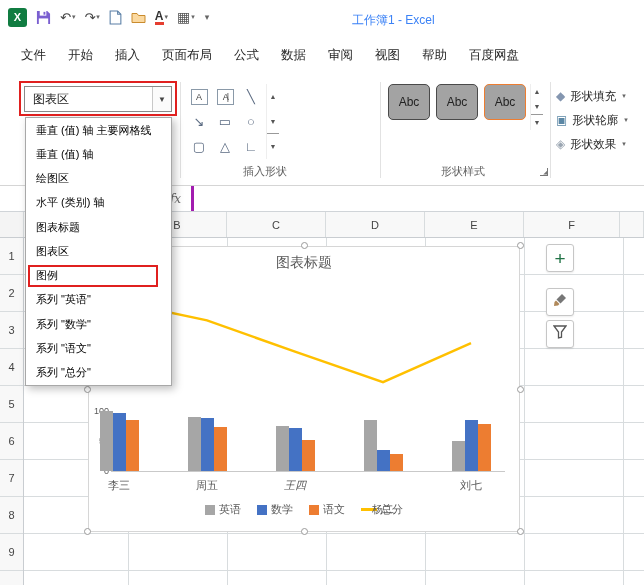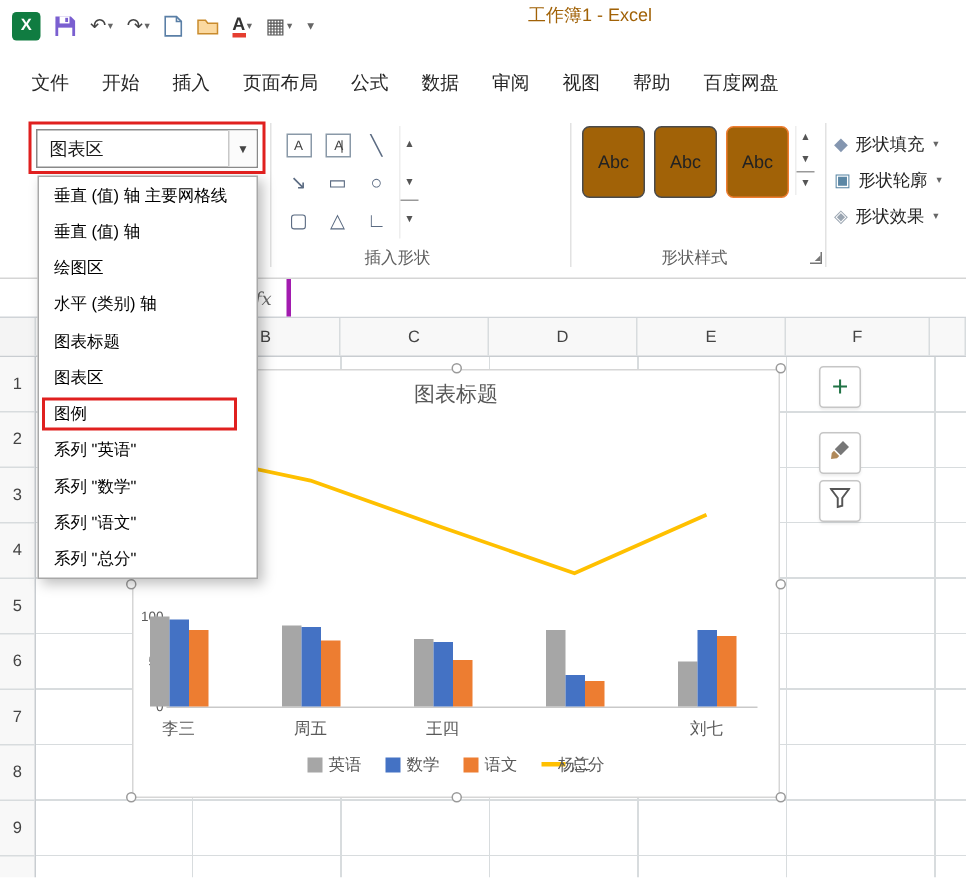--- a/index.html
+++ b/index.html
@@ -8,42 +8,42 @@
     position:relative; width:644px; height:585px; overflow:hidden; background:#fff;
     font-family:"Liberation Sans","DejaVu Sans",sans-serif; color:#1a1a1a;
   }
   
   .titlebar { position:absolute; left:0; top:0; width:100%; height:34px; background:#fff; display:flex; align-items:center; padding-left:8px; }
   .qat { display:flex; align-items:center; gap:9px; }
   .logo { width:19px; height:19px; background:#107C41; color:#fff; border-radius:3px; display:flex; align-items:center; justify-content:center; font-weight:bold; font-size:11px; }
   .ic { display:inline-flex; align-items:center; justify-content:center; font-size:13px; color:#444; }
   .chev { font-size:7px; color:#666; margin-left:1px; }
   .fontcolor { font-size:12px; font-weight:bold; color:#333; border-bottom:3px solid #E53E30; line-height:12px; }
-  .app-title { position:absolute; left:352px; top:2px; font-size:12px; color:#a16207; }
+  .app-title { position:absolute; left:352px; top:12px; font-size:12px; color:#3b82f6; }
   
   .tabsrow { position:absolute; top:34px; left:0; width:100%; height:42px; display:flex; align-items:center; padding-left:10px; }
   .tab { padding:0 11px; font-size:12.5px; color:#262626; height:100%; display:flex; align-items:center; white-space:nowrap; }
   
   .ribbon { position:absolute; top:76px; left:0; width:100%; height:110px; background:#fff; border-bottom:1px solid #D5D5D5; }
   .vdiv { position:absolute; top:6px; height:96px; width:1px; background:#E2E2E2; }
   .combo { position:absolute; left:24px; top:10px; width:148px; height:26px; border:1px solid #8A8A8A; background:#fff; display:flex; align-items:center; font-size:12px; }
   .combo-text { flex:1; padding-left:8px; white-space:nowrap; }
   .combo-btn { width:19px; height:100%; border-left:1px solid #C8C8C8; display:flex; align-items:center; justify-content:center; font-size:8px; color:#444; background:#FBFBFB; }
   .shapes-grid { position:absolute; left:186px; top:8px; display:grid; grid-template-columns:repeat(3,26px); grid-auto-rows:25px; }
   .shape-cell { display:flex; align-items:center; justify-content:center; font-size:13px; color:#5B6B82; }
   .tbox { width:17px; height:16px; border:1px solid #8A99A8; font-size:9px; display:flex; align-items:center; justify-content:center; color:#444; }
   .shapes-scroll { position:absolute; left:266px; top:8px; width:13px; height:75px; display:flex; flex-direction:column; border-left:1px solid #EEE; }
   .sarrow { flex:1; display:flex; align-items:center; justify-content:center; font-size:7px; color:#555; }
   .sarrow.more { border-top:1px solid #999; }
   .change-shape { position:absolute; left:294px; top:8px; width:74px; height:90px; display:flex; flex-direction:column; align-items:center; padding-top:8px; gap:12px; font-size:11px; color:#333; }
   .cs-ic { position:relative; width:28px; height:24px; }
   .cs-sq { position:absolute; left:1px; top:2px; width:15px; height:15px; background:#BFC9D4; }
   .cs-ci { position:absolute; left:11px; top:7px; width:15px; height:15px; border-radius:50%; background:#fff; border:1.5px solid #8D9AA8; }
   .grp-label { position:absolute; top:88px; font-size:11px; color:#5F5F5F; text-align:center; white-space:nowrap; }
-  .abc { position:absolute; top:8px; width:42px; height:48px; border:1px solid #4a4a4a; border-radius:5px; background:#a16207; display:flex; align-items:center; justify-content:center; font-size:12px; color:#222; }
+  .abc { position:absolute; top:8px; width:42px; height:36px; border:1px solid #4a4a4a; border-radius:5px; background:#a3a3a3; display:flex; align-items:center; justify-content:center; font-size:12px; color:#222; }
   .abc.orange { border:1.5px solid #ED7D31; }
   .styles-scroll { position:absolute; left:530px; top:8px; width:13px; height:46px; display:flex; flex-direction:column; border-left:1px solid #EEE; }
   .fmt-row { position:absolute; left:556px; width:92px; height:24px; display:flex; align-items:center; gap:5px; font-size:11.5px; color:#262626; white-space:nowrap; }
   .fmt-ic { font-size:12px; }
   .launcher { position:absolute; left:540px; top:92px; width:8px; height:8px; border-right:1px solid #777; border-bottom:1px solid #777; }
   .launcher:after { content:"◢"; font-size:5px; color:#777; position:absolute; right:0; bottom:0; }
   
   .fxbar { position:absolute; top:186px; left:0; width:100%; height:26px; border-bottom:1px solid #D0D4D8; display:flex; background:#fff; }
   .namebox { width:160px; border-right:1px solid #D9D9D9; }
   .fx { width:34px; display:flex; align-items:center; justify-content:center; font-family:"DejaVu Serif","Liberation Serif",serif; font-style:italic; font-size:12px; color:#6A6A6A; border-right:3px solid #a21caf; }
@@ -251,21 +251,21 @@
         <div class="lg-item">
           <div class="lg-line" style="background: rgb(255, 192, 0);"></div>
           <div>总分</div>
         </div>
       </div>
   <div class="ytick" style="top: 219px;">0</div>
       <div class="ytick" style="top: 189px;">50</div>
       <div class="ytick" style="top: 159px;">100</div>
       <div class="cat" style="left: 0px;">李三</div>
       <div class="cat" style="left: 88px;">周五</div>
-      <div class="cat" style="left: 176px;">王四</div>
+      <div class="cat" style="left: 176px; font-style: italic;">王四</div>
       <div class="cat" style="left: 264px; margin-top: 24px;">杨二</div>
       <div class="cat" style="left: 352px;">刘七</div>
       <div class="bar" style="left: 10.5px; top: 164px; width: 13px; height: 60px; background: rgb(166, 166, 166);"></div>
       <div class="bar" style="left: 98.5px; top: 170px; width: 13px; height: 54px; background: rgb(166, 166, 166);"></div>
       <div class="bar" style="left: 186.5px; top: 179px; width: 13px; height: 45px; background: rgb(166, 166, 166);"></div>
       <div class="bar" style="left: 274.5px; top: 173px; width: 13px; height: 51px; background: rgb(166, 166, 166);"></div>
       <div class="bar" style="left: 362.5px; top: 194px; width: 13px; height: 30px; background: rgb(166, 166, 166);"></div>
       <div class="bar" style="left: 23.5px; top: 165.8px; width: 13px; height: 58.2px; background: rgb(68, 114, 196);"></div>
       <div class="bar" style="left: 111.5px; top: 171.2px; width: 13px; height: 52.8px; background: rgb(68, 114, 196);"></div>
       <div class="bar" style="left: 199.5px; top: 180.8px; width: 13px; height: 43.2px; background: rgb(68, 114, 196);"></div>

